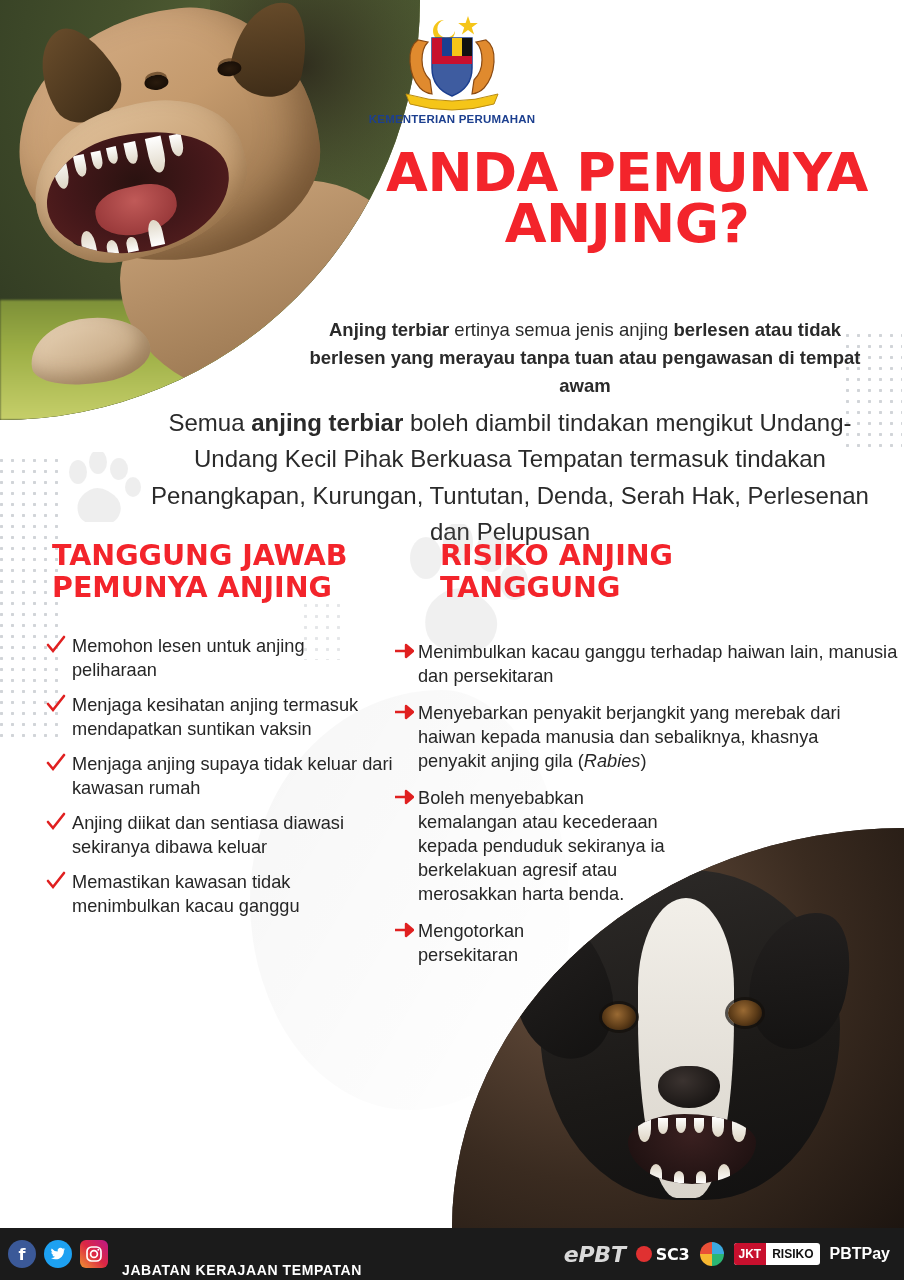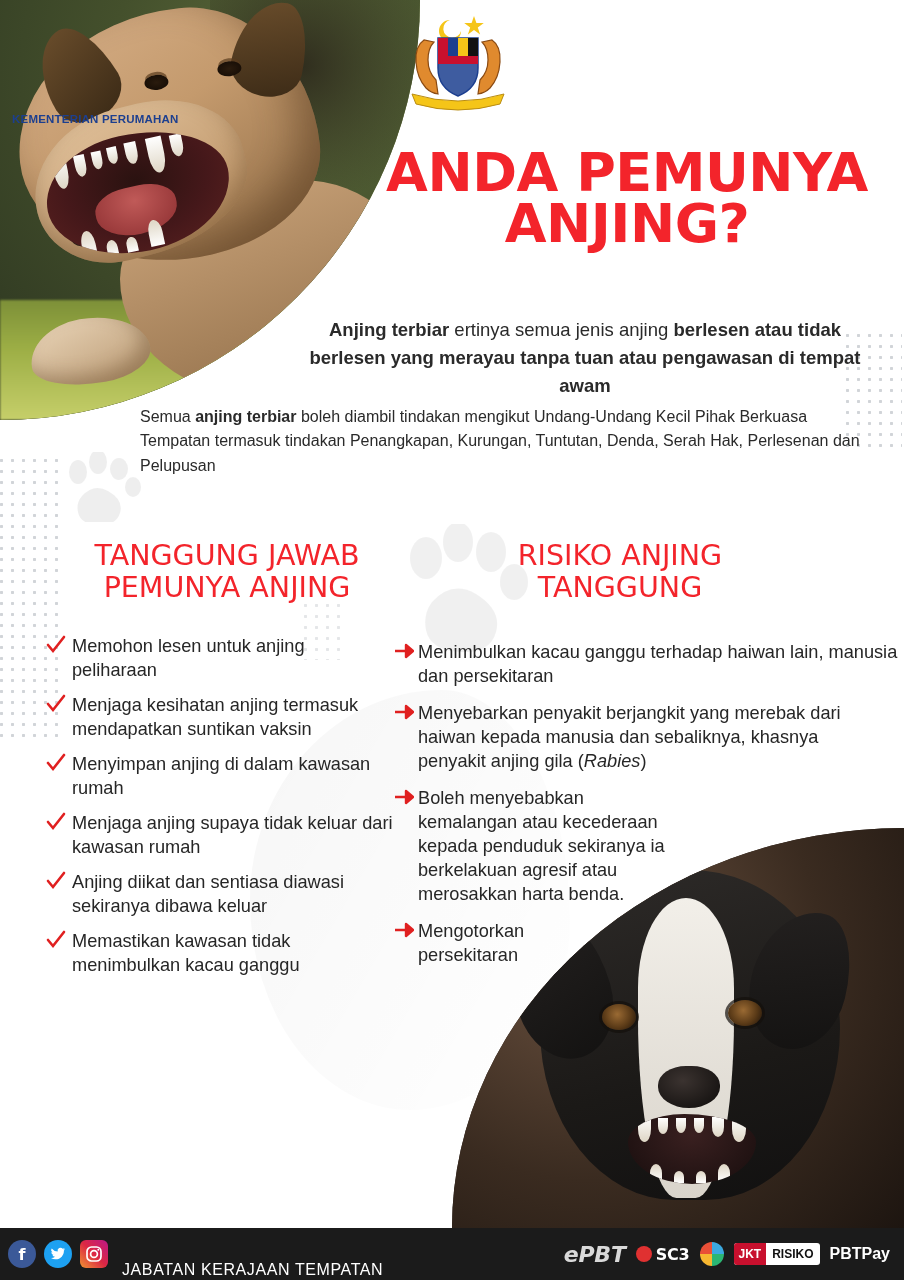--- a/index.html
+++ b/index.html
@@ -170,22 +170,22 @@
   .bdog-mouth {
     position:absolute; left: 176px; top: 286px; width: 128px; height: 70px;
     background: radial-gradient(ellipse at 50% 30%, #3a2020, #170d0d);
     border-radius: 44% 56% 50% 50% / 40% 40% 60% 60%;
     overflow:hidden;
   }
 
   
   .crest-wrap {
     position: absolute;
-    left: 12px; right: 0; top: 8px;
-    text-align: left;
+    left: 0; right: 0; top: 8px;
+    text-align: center;
   }
   .crest {
     margin: 0 auto;
     width: 112px; height: 104px;
     position: relative;
   }
   .ministry-line {
     font-size: 11.5px;
     font-weight: bold;
     letter-spacing: .2px;
@@ -215,46 +215,45 @@
     text-align: center;
     font-size: 18.5px;
     line-height: 1.5;
     color: #2a2a2a;
     font-weight: bold;
   }
   .intro-1 .nb { font-weight: normal; }
   .intro-2 {
     position: absolute;
     left: 140px; right: 24px; top: 405px;
-    text-align: left;
-    font-size: 16px;
+    text-align: center;
+    font-size: 24px;
     line-height: 1.52;
     color: #2a2a2a;
   }
   .intro-2 b { font-weight: bold; }
 
   
   .paw-water {
     position: absolute;
     left: 396px; top: 524px;
     width: 136px; height: 140px;
     opacity: .12;
   }
   .paw-small {
     position:absolute; left: 62px; top: 452px; width: 82px; height: 70px; opacity:.16;
   }
 
   
   .col-head {
     position: absolute;
     color: #f3242b;
-    font-weight: normal;
+    font-weight: bold;
     font-size: 28.5px;
     line-height: 1.12;
-    text-align: center;
     font-family: "DejaVu Sans", sans-serif;
   }
   .col-head.left { left: 52px; width: 350px; top: 540px; }
   .col-head.right { left: 440px; width: 360px; top: 540px; }
 
   .list {
     position: absolute;
     margin: 0; padding: 0;
     list-style: none;
   }
@@ -292,22 +291,22 @@
     margin-left: 8px;
     display: inline-flex; align-items: center; justify-content: center;
     color: #fff; font-weight: bold; font-size: 16px;
     font-family: "DejaVu Sans", sans-serif;
   }
   .soc.fb { background: #3b5998; border-radius: 50%; }
   .soc.tw { background: #1da1f2; border-radius: 50%; }
   .soc.ig { background: linear-gradient(45deg,#f09433,#dc2743,#bc1888); }
   .footer-label {
     color: #ffffff;
-    font-weight: normal;
-    font-size: 16px;
+    font-weight: bold;
+    font-size: 14px;
     letter-spacing: .6px;
     margin-left: 14px;
     white-space: nowrap;
     margin-top: 31px;
   }
   .logos {
     margin-left: auto;
     display: flex;
     align-items: center;
     gap: 10px;
@@ -469,28 +468,20 @@
           </svg>
       </span>
       <span>Menjaga kesihatan anjing termasuk mendapatkan suntikan vaksin</span>
     </li>
     <li>
       <span class="mark">
         <svg width="20" height="20" viewBox="0 0 20 20">
             <path d="M2 10 L7 16 L18 2" stroke="#e02020" stroke-width="2.6" fill="none" stroke-linecap="round"></path>
           </svg>
       </span>
-      <span>Menyimpan anjing di dalam kawasan rumah</span>
-    </li>
-    <li>
-      <span class="mark">
-        <svg width="20" height="20" viewBox="0 0 20 20">
-            <path d="M2 10 L7 16 L18 2" stroke="#e02020" stroke-width="2.6" fill="none" stroke-linecap="round"></path>
-          </svg>
-      </span>
       <span>Menjaga anjing supaya tidak keluar dari kawasan rumah</span>
     </li>
     <li>
       <span class="mark">
         <svg width="20" height="20" viewBox="0 0 20 20">
             <path d="M2 10 L7 16 L18 2" stroke="#e02020" stroke-width="2.6" fill="none" stroke-linecap="round"></path>
           </svg>
       </span>
       <span>Anjing diikat dan sentiasa diawasi sekiranya dibawa keluar</span>
     </li>

